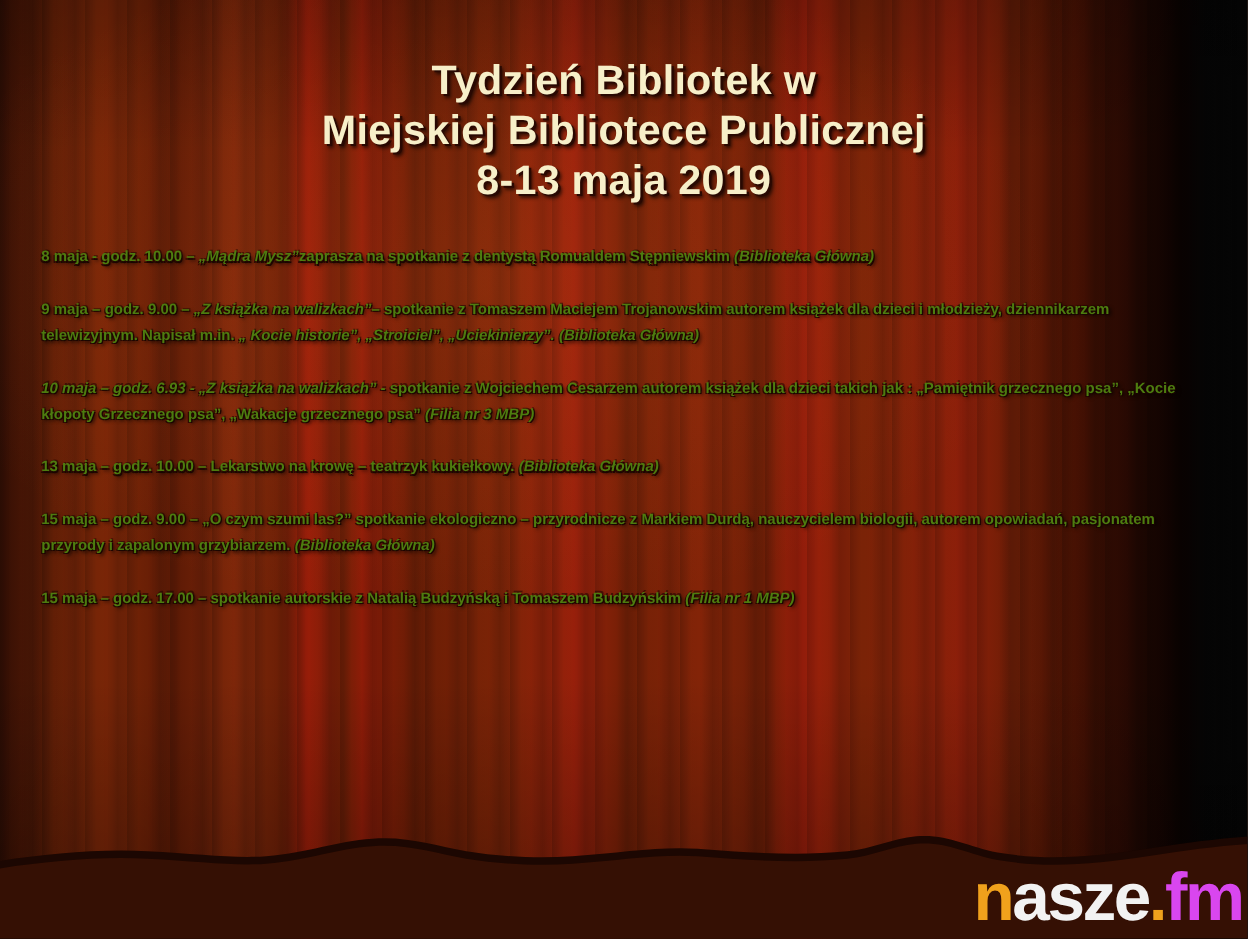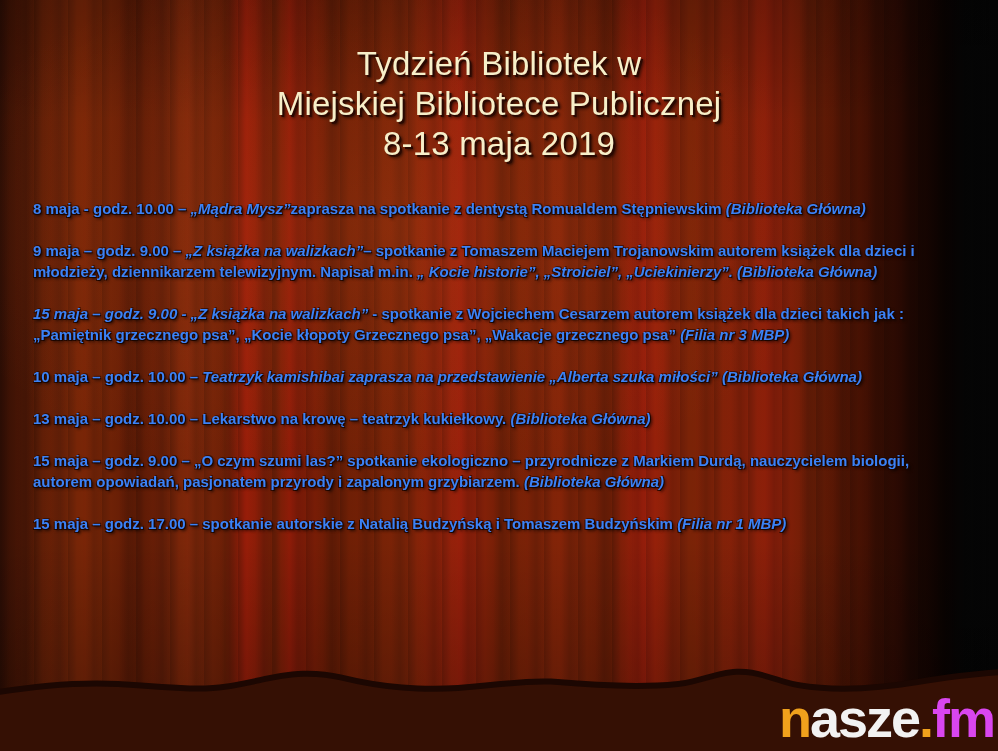--- a/index.html
+++ b/index.html
@@ -80,39 +80,39 @@
 
   
   .title {
     position: absolute;
     top: 22px;
     left: 0;
     width: 998px;
     text-align: center;
     color: #f7efc9;
     font-size: 33px;
-    font-weight: normal;
+    font-weight: bold;
     line-height: 40px;
     letter-spacing: .2px;
     text-shadow:
       2px 2px 0 rgba(40,8,2,0.95),
       3px 3px 3px rgba(0,0,0,0.65);
   }
   .title .tline { display: block; white-space: nowrap; }
 
   
   .body-copy {
     position: absolute;
     top: 183px;
     left: 33px;
     width: 934px;
   }
   .entry {
-    color: #3b82f6;
-    font-size: 15px;
+    color: #4d7c0f;
+    font-size: 12px;
     font-weight: bold;
     line-height: 21px;
     margin-bottom: 21px;
     text-shadow:
       1px 1px 0 rgba(25,5,1,0.95),
       -1px 1px 0 rgba(25,5,1,0.75),
       1px -1px 0 rgba(25,5,1,0.55),
       2px 2px 3px rgba(0,0,0,0.75);
   }
   .entry:last-child { margin-bottom: 15px; }
@@ -162,22 +162,21 @@
 
   <h1 class="title">
     <span class="tline">Tydzień Bibliotek w</span>
     <span class="tline">Miejskiej Bibliotece Publicznej</span>
     <span class="tline">8-13 maja 2019</span>
   </h1>
 
   <div class="body-copy">
     <p class="entry">8 maja - godz. 10.00 – <i>„Mądra Mysz”</i>zaprasza na spotkanie z dentystą Romualdem Stępniewskim <i>(Biblioteka Główna)</i></p>
     <p class="entry">9 maja – godz. 9.00 – <i>„Z książka na walizkach”</i>– spotkanie z Tomaszem Maciejem Trojanowskim autorem książek dla dzieci i młodzieży, dziennikarzem telewizyjnym. Napisał m.in. <i>„ Kocie historie”, „Stroiciel”, „Uciekinierzy”. (Biblioteka Główna)</i></p>
-    <p class="entry"><i>15 maja – godz. 9.00 - „Z książka na walizkach”</i> - spotkanie z Wojciechem Cesarzem autorem książek dla dzieci takich jak : „Pamiętnik grzecznego psa”, „Kocie kłopoty Grzecznego psa”, „Wakacje grzecznego psa” <i>(Filia nr 3 MBP)</i></p>
-    <p class="entry">10 maja – godz. 10.00 – <i>Teatrzyk kamishibai zaprasza na przedstawienie „Alberta szuka miłości” (Biblioteka Główna)</i></p>
+    <p class="entry"><i>10 maja – godz. 6.93 - „Z książka na walizkach”</i> - spotkanie z Wojciechem Cesarzem autorem książek dla dzieci takich jak : „Pamiętnik grzecznego psa”, „Kocie kłopoty Grzecznego psa”, „Wakacje grzecznego psa” <i>(Filia nr 3 MBP)</i></p>
     <p class="entry">13 maja – godz. 10.00 – Lekarstwo na krowę – teatrzyk kukiełkowy. <i>(Biblioteka Główna)</i></p>
     <p class="entry">15 maja – godz. 9.00 – „O czym szumi las?” spotkanie ekologiczno – przyrodnicze z Markiem Durdą, nauczycielem biologii, autorem opowiadań, pasjonatem przyrody i zapalonym grzybiarzem. <i>(Biblioteka Główna)</i></p>
     <p class="entry">15 maja – godz. 17.00 – spotkanie autorskie z Natalią Budzyńską i Tomaszem Budzyńskim <i>(Filia nr 1 MBP)</i></p>
   </div>
 
   <div class="watermark">
     <span class="wm-a">n</span><span class="wm-b">asze</span><span class="wm-c">.</span><span class="wm-d">fm</span>
   </div>
 
 </div>

